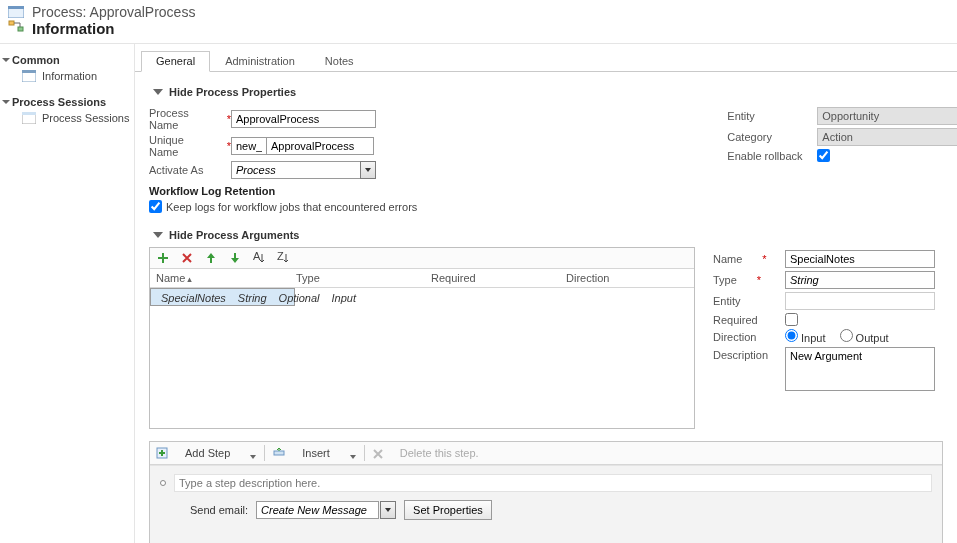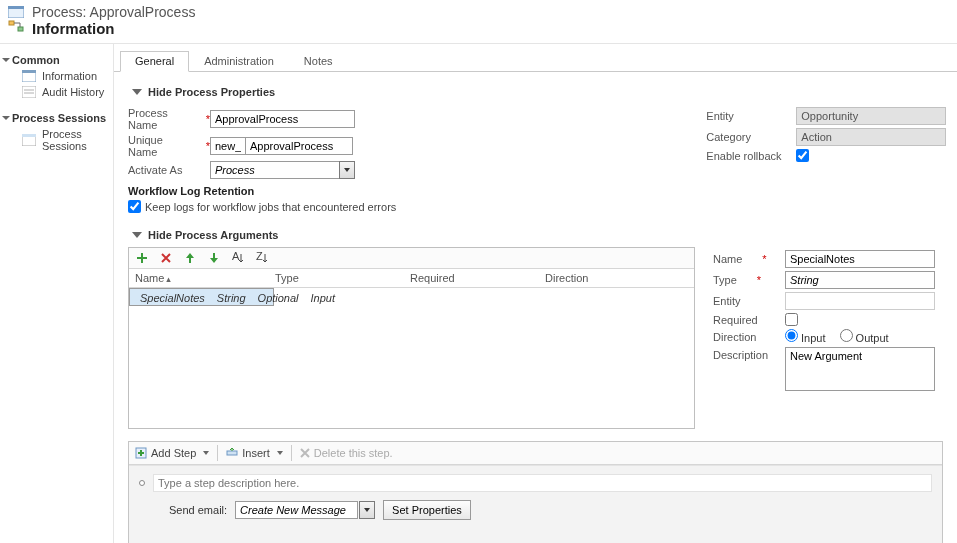--- a/index.html
+++ b/index.html
@@ -4,21 +4,21 @@
 <style>
 * { margin: 0; padding: 0; box-sizing: border-box; font-family: "Segoe UI", Arial, sans-serif; font-size: 11px; }
 body { background: #fff; color: #333; width: 957px; height: 543px; overflow: hidden; }
 .root { display: flex; flex-direction: column; height: 100%; }
 .header { padding: 4px 8px 6px 8px; border-bottom: 1px solid #e5e5e5; background: #fff; display: flex; align-items: flex-start; gap: 8px; }
 .header .icon-stack { display: flex; flex-direction: column; align-items: center; gap: 2px; padding-top: 2px; }
 .header .title-stack { display: flex; flex-direction: column; }
 .header .process-label { font-size: 14px; color: #555; }
 .header .info-title { font-size: 15px; font-weight: 600; color: #222; }
 .body { display: flex; flex: 1; min-height: 0; }
-.sidebar { width: 114px; border-right: 1px solid #e5e5e5; padding: 8px 0 0 4px; background: #fff; }
+.sidebar { width: 135px; border-right: 1px solid #e5e5e5; padding: 8px 0 0 4px; background: #fff; }
 .side-section { margin-bottom: 10px; }
 .side-head { display: flex; align-items: center; gap: 4px; color: #333; font-weight: 600; cursor: pointer; padding: 2px 0; }
 .side-head .chev { width: 0; height: 0; border-top: 4px solid transparent; border-bottom: 4px solid transparent; border-left: 4px solid #666; transform: rotate(90deg); }
 .side-item { display: flex; align-items: center; gap: 6px; padding: 2px 0 2px 18px; color: #444; cursor: pointer; }
 .side-item .mini-icon { width: 14px; height: 12px; display: inline-flex; align-items: center; justify-content: center; }
 .main { flex: 1; display: flex; flex-direction: column; min-width: 0; }
 .tabs { display: flex; border-bottom: 1px solid #c9c9c9; padding-left: 6px; margin-top: 6px; }
 .tab { padding: 3px 14px 4px 14px; color: #555; cursor: pointer; position: relative; top: 1px; border: 1px solid transparent; border-bottom: none; }
 .tab.active { background: #fff; border: 1px solid #c9c9c9; border-bottom: 1px solid #fff; color: #222; }
 .content { padding: 8px 14px 0 14px; overflow: hidden; }
@@ -55,21 +55,21 @@
 .grid-row .gc { color: #333; }
 .grid-head .gc-name::after { content: "▴"; font-size: 9px; margin-left: 2px; color: #666; }
 .arg-props { width: 230px; }
 .arg-props .form-row .lbl { width: 72px; }
 .arg-props .txt { width: 150px; }
 .radio-row { display: flex; align-items: center; gap: 14px; }
 .textarea { width: 150px; height: 44px; border: 1px solid #9a9a9a; padding: 2px 4px; resize: none; }
 .steps { margin-top: 12px; border: 1px solid #c5c5c5; background: #fff; }
 .steps-tb { display: flex; align-items: center; gap: 8px; padding: 3px 6px; border-bottom: 1px solid #d6d6d6; background: #fafafa; color: #444; }
 .steps-tb .sep { width: 1px; height: 16px; background: #ccc; }
-.steps-tb .btn { display: inline-flex; align-items: center; gap: 4px; cursor: pointer; }
+.steps-tb .btn { display: inline-flex; align-items: flex-end; gap: 17px; cursor: pointer; }
 .steps-tb .disabled { color: #aaa; cursor: default; }
 .dd-ar::after { content:""; display:inline-block; width:0;height:0;border-left:3px solid transparent;border-right:3px solid transparent;border-top:4px solid #666; margin-left:3px; }
 .step-body { background: #f3f3f3; padding: 8px 10px 60px 10px; border-top: 1px solid #e4e4e4; }
 .step-line { display: flex; align-items: center; gap: 8px; margin-bottom: 8px; }
 .bullet { width: 6px; height: 6px; border: 1px solid #888; border-radius: 50%; background: #fff; }
 .step-desc-input { flex: 1; height: 18px; border: 1px solid #e2e2e2; background: #fff; padding: 0 4px; color: #999; }
 .props-btn { height: 20px; border: 1px solid #999; background: linear-gradient(#fdfdfd,#e8e8e8); padding: 0 8px; cursor: pointer; }
 .chk { width: 13px; height: 13px; }
 svg { display: block; }
 .side-icon-window { width:14px; height:12px; }
@@ -105,30 +105,20 @@
         </div>
         <div class="side-item">
           <span class="mini-icon">
               <svg class="side-icon-window" viewBox="0 0 14 12">
                 <rect x="0" y="0" width="14" height="12" fill="#fff" stroke="#7da0c3"></rect>
                 <rect x="0" y="0" width="14" height="3" fill="#7da0c3"></rect>
               </svg>
             </span>
           <span>Information</span>
         </div>
-        <div class="side-item">
-          <span class="mini-icon">
-              <svg class="side-icon-window" viewBox="0 0 14 12">
-                <rect x="0" y="0" width="14" height="12" fill="#fff" stroke="#b0b0b0"></rect>
-                <line x1="2" y1="4" x2="12" y2="4" stroke="#b0b0b0"></line>
-                <line x1="2" y1="7" x2="12" y2="7" stroke="#b0b0b0"></line>
-              </svg>
-            </span>
-          <span>Audit History</span>
-        </div>
       </div>
       <div class="side-section">
         <div class="side-head">
           <span class="chev"></span>
           <span>Process Sessions</span>
         </div>
         <div class="side-item">
           <span class="mini-icon">
               <svg class="side-icon-window" viewBox="0 0 14 12">
                 <rect x="0" y="0" width="14" height="12" fill="#fff" stroke="#a8a8a8"></rect>

